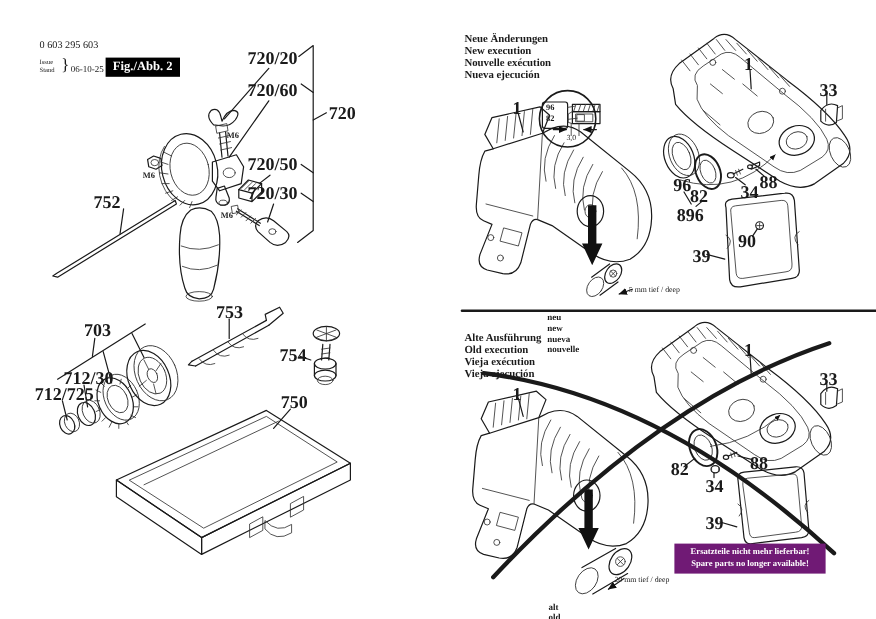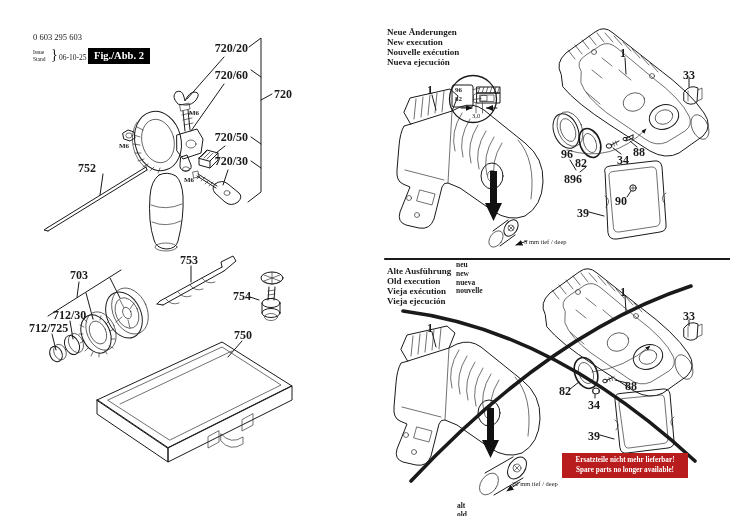--- a/index.html
+++ b/index.html
@@ -11,33 +11,33 @@
   svg.art { position:absolute; left:0; top:0; }
   svg.art path, svg.art ellipse, svg.art circle, svg.art rect, svg.art polygon, svg.art polyline, svg.art line {
     stroke:#1a1a1a; fill:none; stroke-width:1; stroke-linecap:round; stroke-linejoin:round;
   }
   svg.art .thin { stroke-width:0.7; stroke:#333; }
   svg.art .mid  { stroke-width:1.6; }
   svg.art .gask { stroke:#444; }
   svg.art .blk  { fill:#111; stroke:none; }
   svg.art .xline { stroke-width:3.6; }
   svg.art .divider { stroke-width:2.2; }
-  .lbl { position:absolute; font-weight:bold; font-size:12px; line-height:1; white-space:nowrap; }
+  .lbl { position:absolute; font-weight:bold; font-size:15px; line-height:1; white-space:nowrap; }
   .lbl.ra { text-align:right; }
   .lbl.sm { font-size:7px; }
   .hdr { position:absolute; font-weight:bold; font-size:9px; line-height:10px; white-space:nowrap; }
   .hdr span, .words span, .footer span, .noticebox span { display:block; }
   .words { position:absolute; font-weight:bold; font-size:7.5px; line-height:8.8px; white-space:nowrap;margin-top:48px; }
   .dim { position:absolute; font-size:6.5px; white-space:nowrap; }
   .meta { position:absolute; font-size:8.5px; white-space:nowrap; }
   .issue { position:absolute; font-size:5.5px; line-height:6.5px; white-space:nowrap; }
   .brace { position:absolute; font-size:14px; font-weight:400; }
   .date { position:absolute; font-size:7.5px; white-space:nowrap; }
   .figbox { position:absolute; background:#000; color:#fff; font-weight:bold; font-size:10.5px; padding:2px 6px 3px; white-space:nowrap; }
-  .noticebox { position:absolute; background:#b91c1c; color:#fff; font-weight:bold; font-size:7.2px; line-height:9.6px; text-align:center; padding:3px 3px; width:120px; }
+  .noticebox { position:absolute; background:#701a75; color:#fff; font-weight:bold; font-size:7.2px; line-height:9.6px; text-align:center; padding:3px 3px; width:120px; }
   .footer { position:absolute; font-size:7.5px; line-height:9px; white-space:nowrap; }
 </style>
 </head>
 <body>
 
 <div class="page">
 
   <svg class="art" width="730" height="516" viewBox="0 0 730 516">
     <defs>
       <marker id="mA" markerWidth="9" markerHeight="8" refX="6.5" refY="3" orient="auto">
@@ -363,21 +363,21 @@
   <div class="lbl" style="left:615px;top:195px">90</div>
   <div class="lbl" style="left:577px;top:207px">39</div>
   <div class="words" style="left:456px;top:213px">
     <span>neu</span>
     <span>new</span>
     <span>nueva</span>
     <span>nouvelle</span>
   </div>
   <div class="dim" style="left:524px;top:238px">5 mm tief / deep</div>
 
-  <div class="hdr" style="left:387px;top:266px">
+  <div class="hdr" style="left:387px;top:276px">
     <span>Alte Ausführung</span>
     <span>Old execution</span>
     <span>Vieja exécution</span>
     <span>Vieja ejecución</span>
   </div>
   <div class="lbl" style="left:427px;top:322px">1</div>
   <div class="lbl" style="left:620px;top:286px">1</div>
   <div class="lbl" style="left:683px;top:310px">33</div>
   <div class="lbl" style="left:559px;top:385px">82</div>
   <div class="lbl" style="left:588px;top:399px">34</div>

